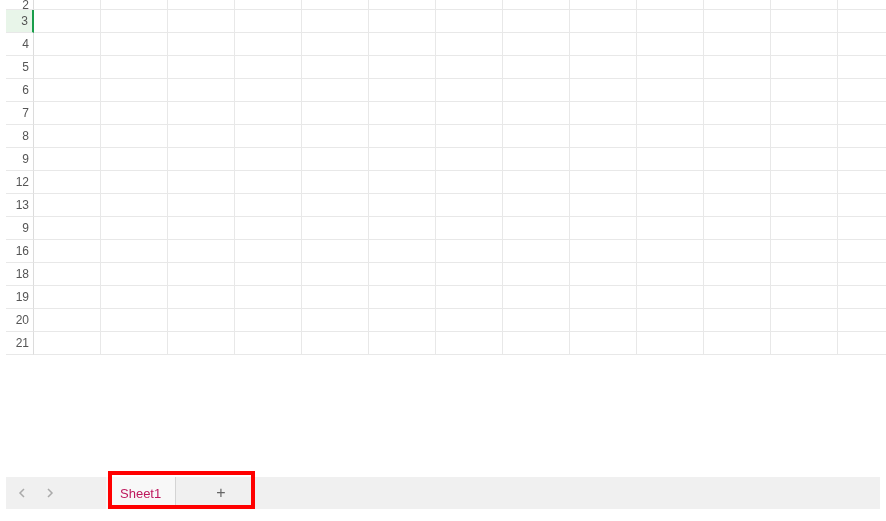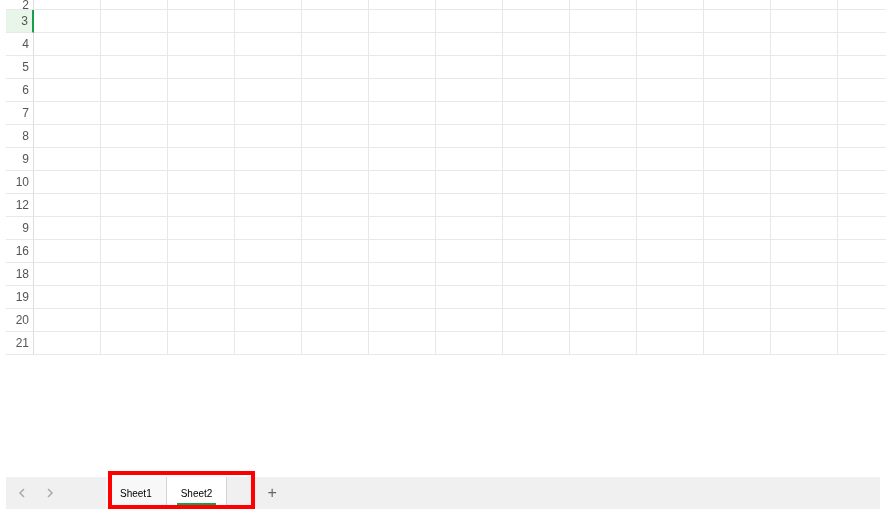--- a/index.html
+++ b/index.html
@@ -81,22 +81,22 @@
       display: flex;
       align-items: stretch;
       height: 100%;
       position: relative;
       margin-left: 40px;
     }
     .sheet-tab {
       padding: 0 14px;
       display: flex;
       align-items: center;
-      font-size: 10px;
-      color: #000000;
+      font-size: 13px;
+      color: #be185d;
       background: #f8f8f8;
       border-right: 1px solid #d4d4d4;
       cursor: pointer;
       position: relative;
     }
     .sheet-tab.active {
       background: #fff;
     }
     .sheet-tab.active::after {
       content: '';
@@ -249,37 +249,37 @@
       <div class="cell"></div>
       <div class="cell"></div>
       <div class="cell"></div>
       <div class="cell"></div>
       <div class="cell"></div>
       <div class="cell"></div>
       <div class="cell"></div>
       <div class="cell"></div>
     </div>
     <div class="grid-row">
-      <div class="row-header">10</div>
-      <div class="cell"></div>
-      <div class="cell"></div>
-      <div class="cell"></div>
-      <div class="cell"></div>
-      <div class="cell"></div>
-      <div class="cell"></div>
-      <div class="cell"></div>
-      <div class="cell"></div>
-      <div class="cell"></div>
-      <div class="cell"></div>
-      <div class="cell"></div>
-      <div class="cell"></div>
-      <div class="cell"></div>
-    </div>
-    <div class="grid-row">
       <div class="row-header">12</div>
+      <div class="cell"></div>
+      <div class="cell"></div>
+      <div class="cell"></div>
+      <div class="cell"></div>
+      <div class="cell"></div>
+      <div class="cell"></div>
+      <div class="cell"></div>
+      <div class="cell"></div>
+      <div class="cell"></div>
+      <div class="cell"></div>
+      <div class="cell"></div>
+      <div class="cell"></div>
+      <div class="cell"></div>
+    </div>
+    <div class="grid-row">
+      <div class="row-header">13</div>
       <div class="cell"></div>
       <div class="cell"></div>
       <div class="cell"></div>
       <div class="cell"></div>
       <div class="cell"></div>
       <div class="cell"></div>
       <div class="cell"></div>
       <div class="cell"></div>
       <div class="cell"></div>
       <div class="cell"></div>
@@ -393,18 +393,17 @@
         </svg>
     </div>
     <div class="nav-arrow">
       <svg width="8" height="10" viewBox="0 0 8 10">
           <path d="M2 1 L6 5 L2 9" stroke="#aaa" stroke-width="1.5" fill="none"></path>
         </svg>
     </div>
   </div>
   <div class="tabs-container" id="tabs">
       <div class="sheet-tab">Sheet1</div>
-      <div class="sheet-tab active">Sheet2</div>
     </div>
   <div class="add-sheet">+</div>
 </div>
 
 <div class="highlight-box" id="hl" style="left: 108px; top: 471px; width: 147px; height: 38px;"></div>
 
 </body></html>

